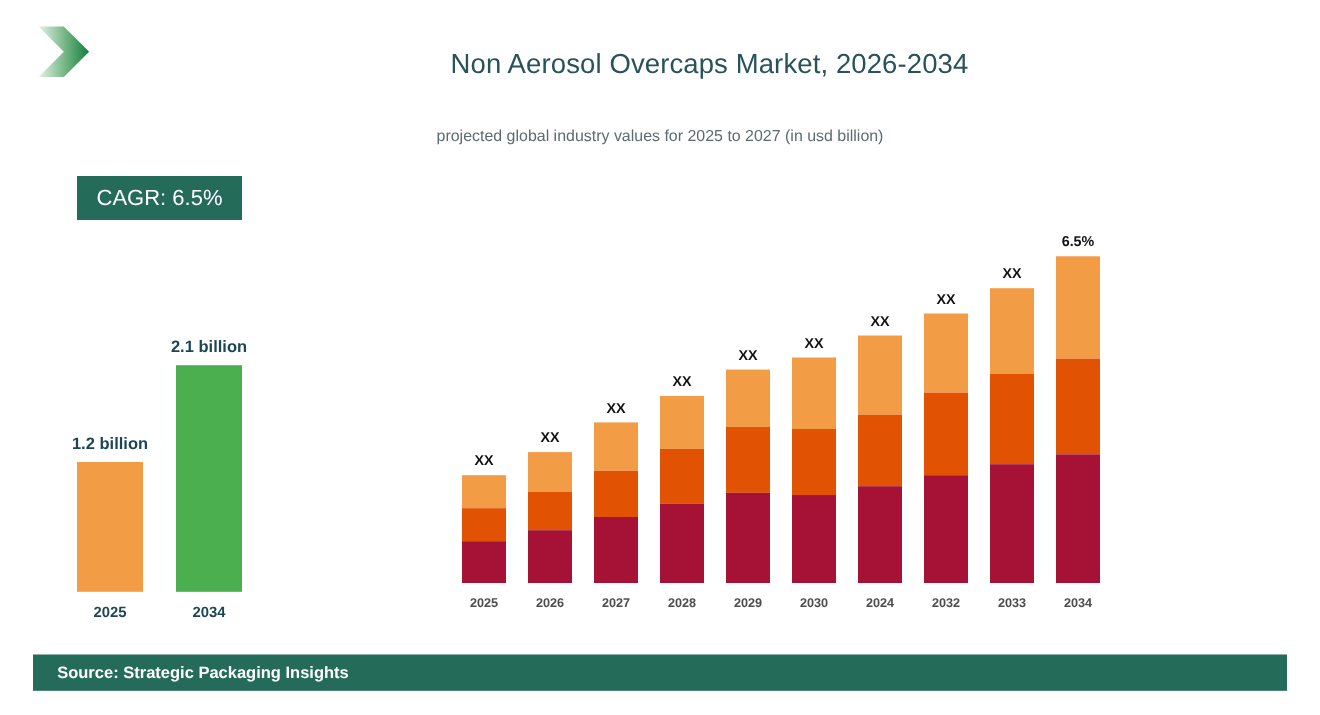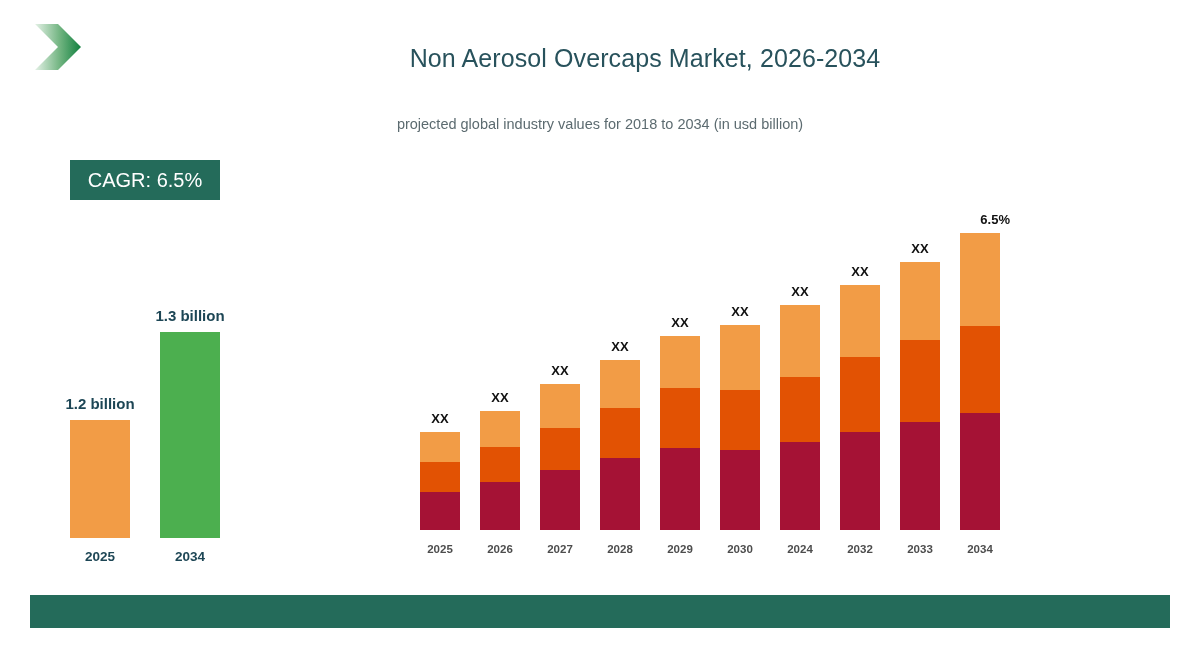--- a/index.html
+++ b/index.html
@@ -208,35 +208,35 @@
           <stop offset="55%" stop-color="#6fb37f"></stop>
           <stop offset="100%" stop-color="#11803f"></stop>
         </linearGradient>
       </defs>
       <path d="M3 4 L26 4 L49 27 L26 50 L3 50 L26 27 Z" fill="url(#chevGrad)"></path>
     </svg>
   </div>
 </div>
 
 <div id="chart-title">Non Aerosol Overcaps Market, 2026-2034</div>
-<div id="chart-subtitle">projected global industry values for 2018 to 2034 (in usd billion)</div>
+<div id="chart-subtitle">projected global industry values for 2025 to 2027 (in usd billion)</div>
 
 <div id="cagr-badge">
   <span>CAGR: 6.5%</span>
 </div>
 
 <div id="compare-panel">
     <div class="cmp-col" style="left: 0px; text-decoration: underline;">
       <div class="cmp-bar" style="height: 118px; background: rgb(242, 156, 70);"></div>
       <div class="cmp-value" style="bottom: 158px;">1.2 billion</div>
       <div class="cmp-label">2025</div>
     </div>
     <div class="cmp-col" style="left: 90px;">
       <div class="cmp-bar" style="height: 206px; background: rgb(76, 175, 79);"></div>
-      <div class="cmp-value" style="bottom: 246px;">1.3 billion</div>
+      <div class="cmp-value" style="bottom: 246px;">2.1 billion</div>
       <div class="cmp-label">2034</div>
     </div>
   </div>
 
 <div id="stacked-chart">
     <div class="stk-col" style="left: 0px;">
       <div class="stk-bar" style="height: 98px;">
         <div class="stk-seg" style="background: rgb(242, 156, 70); height: 30.6122%;"></div>
         <div class="stk-seg" style="background: rgb(226, 82, 3); height: 30.6122%;"></div>
         <div class="stk-seg" style="background: rgb(165, 18, 53); height: 38.7755%;"></div>
@@ -315,19 +315,20 @@
       </div>
       <div class="stk-top-label" style="bottom: 309px;">XX</div>
       <div class="stk-label">2033</div>
     </div>
     <div class="stk-col" style="left: 540px;">
       <div class="stk-bar" style="height: 297px;">
         <div class="stk-seg" style="background: rgb(242, 156, 70); height: 31.3131%;"></div>
         <div class="stk-seg" style="background: rgb(226, 82, 3); height: 29.2929%;"></div>
         <div class="stk-seg" style="background: rgb(165, 18, 53); height: 39.3939%;"></div>
       </div>
-      <div class="stk-top-label" style="bottom: 338px; text-align: right;">6.5%</div>
+      <div class="stk-top-label" style="bottom: 338px;">6.5%</div>
       <div class="stk-label">2034</div>
     </div>
   </div>
 
 <div id="footer-bar">
+  <span class="footer-text">Source: Strategic Packaging Insights</span>
 </div>
 
 </body></html>

